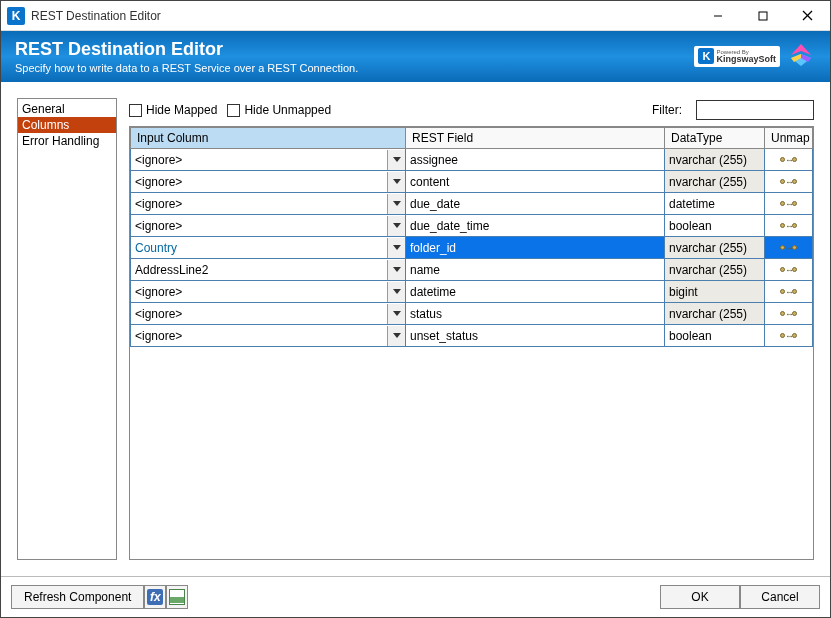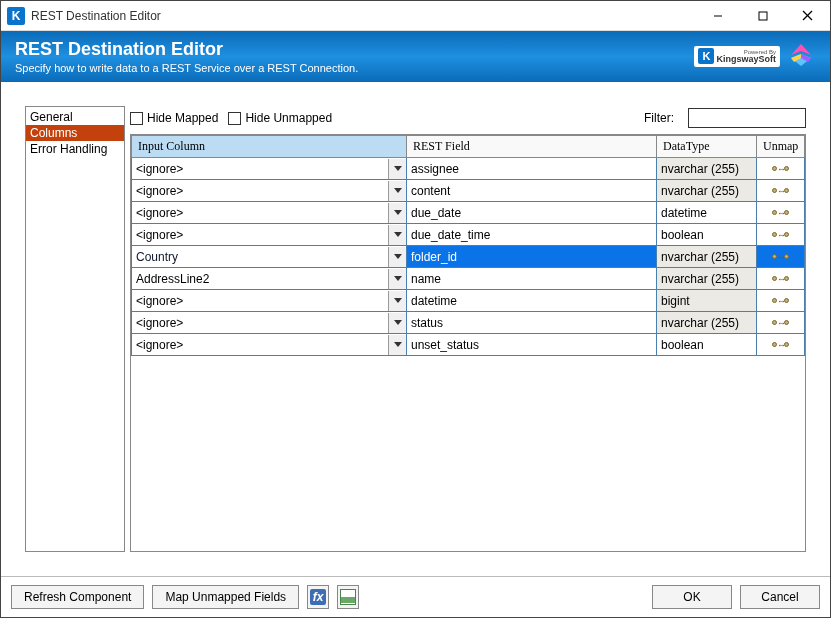--- a/index.html
+++ b/index.html
@@ -85,28 +85,28 @@
   }
   .logo-kws .k-badge {
     background: #0a73cc;
     color: #fff;
     font-weight: bold;
     width: 16px; height: 16px;
     font-size: 11px;
     display:flex;align-items:center;justify-content:center;
     border-radius:2px;
   }
-  .logo-kws .k-text { font-size: 9px; line-height:1; color:#333;text-align:right; }
+  .logo-kws .k-text { font-size: 9px; line-height:1; color:#333; }
   .logo-kws .k-text .small { font-size:6px; color:#555;}
   
   .content {
     flex: 1;
     display: flex;
-    padding: 24px;
-    gap: 5px;
+    padding: 16px;
+    gap: 12px;
     overflow: hidden;
   }
   .sidebar {
     width: 100px;
     border: 1px solid #888;
     background: #fff;
     padding: 2px 0;
   }
   .sidebar-item {
     padding: 1px 4px;
@@ -160,21 +160,20 @@
     width: 100%;
     table-layout: fixed;
   }
   .grid th {
     text-align: left;
     font-weight: normal;
     background: #f9f9f9;
     border: 1px solid #888;
     padding: 3px 6px;
     font-size: 12px;
-    font-family: Liberation Serif, serif;
   }
   .grid th.col-input { background: #bcdcf4; }
   .grid td {
     border: 1px solid #4a7fb0;
     padding: 0;
     font-size: 12px;
     height: 22px;
     background: #fff;
   }
   .cell {
@@ -192,21 +191,21 @@
     display:flex;align-items:center;justify-content:center;
     background: #f0f0f0;
     margin-right:-4px;
   }
   .caret svg { display:block; }
   td.shaded { background: #eceae4; }
   td.shaded .cell { background: #eceae4; }
   tr.selected td { background: #0a73e8 !important; color:#fff; }
   tr.selected td .cell { background: transparent; color: #fff;}
   tr.selected td.input-col { background:#fff !important; color:#000;}
-  tr.selected td.input-col .cell { color:#0f172a; }
+  tr.selected td.input-col .cell { color:#0369a1; }
   tr.selected td.shaded { background:#eceae4 !important; color:#000;}
   tr.selected td.shaded .cell {color:#000;}
   .unmap-cell {
     display:flex; align-items:center; justify-content:center;
     height:100%;
   }
   .unmap-icon {
     display:flex;
     align-items:center;
     gap:1px;
@@ -219,21 +218,21 @@
   .unmap-icon .arrs {
     font-size:9px; color:#6a5a28; line-height:1;
     letter-spacing:-2px;
     margin: 0 -1px;
   }
   
   .footer {
     border-top: 1px solid #bbb;
     padding: 8px 10px;
     display: flex;
-    gap: 8px;
+    gap: 0;
   }
   .btn {
     border: 1px solid #888;
     background: #f4f4f4;
     padding: 3px 12px;
     font-size: 12px;
     min-width: 70px;
     text-align: center;
     cursor: default;
     height: 24px;
@@ -633,21 +632,20 @@
                 </td>
               </tr>
             </tbody>
         </table>
       </div>
     </div>
   </div>
 
   <div class="footer">
     <div class="btn wide">Refresh Component</div>
-    <div class="btn wide">Map Unmapped Fields</div>
     <div class="btn small">
         <span class="fx-icon">fx</span>
       </div>
     <div class="btn small">
         <span class="sheet-icon"></span>
       </div>
     <div class="spacer"></div>
     <div class="btn" style="min-width:80px">OK</div>
     <div class="btn" style="min-width:80px">Cancel</div>
   </div>

